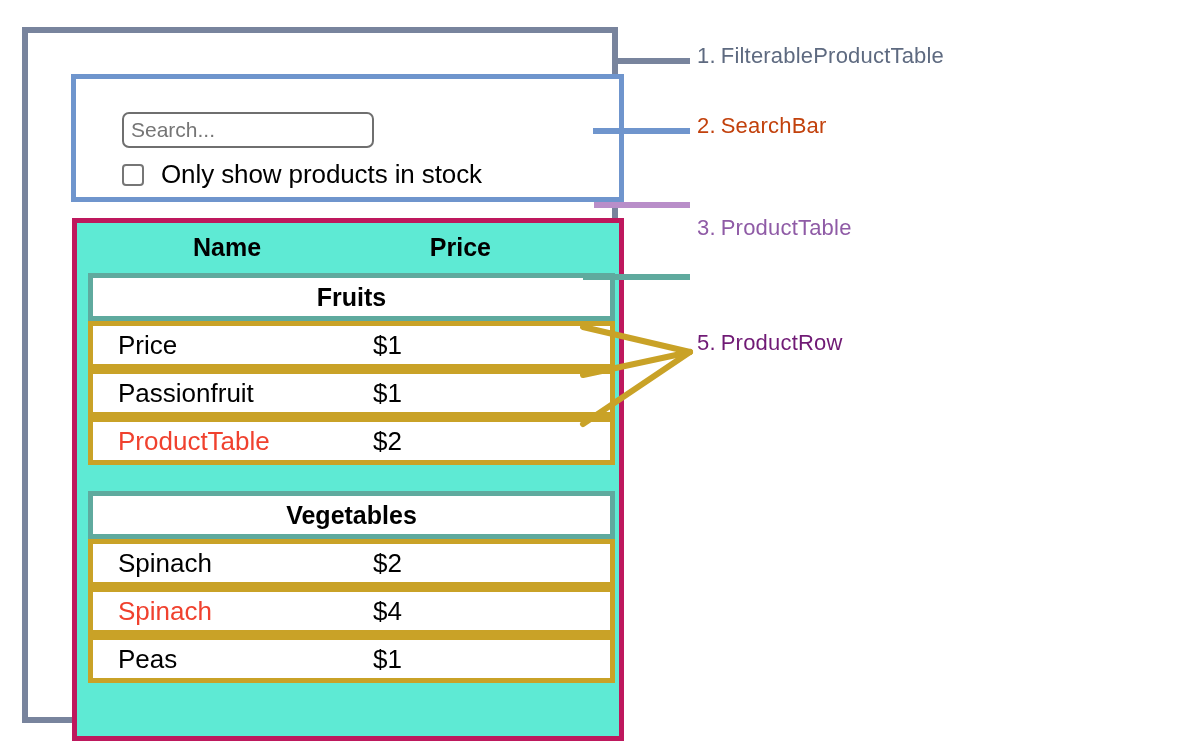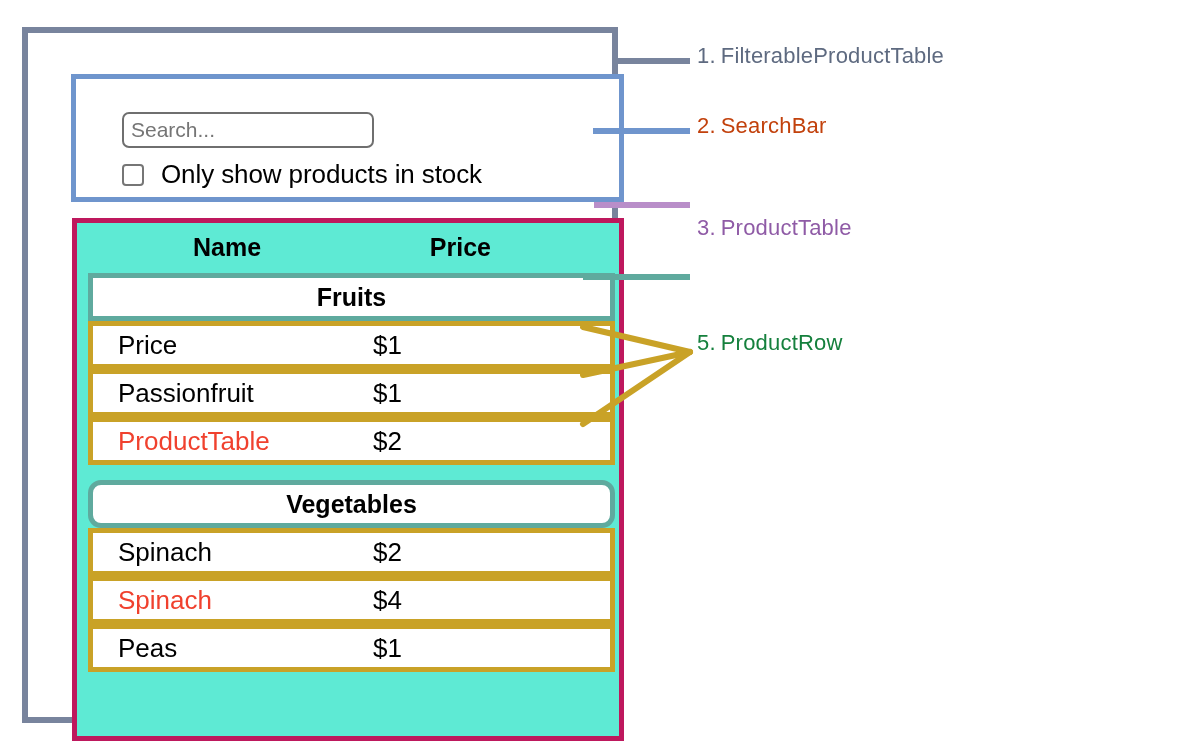--- a/index.html
+++ b/index.html
@@ -132,21 +132,21 @@
     height: 48px;
     border: 5px solid #5faa9e;
     background: #ffffff;
     display: flex;
     align-items: center;
     justify-content: center;
     font-size: 25px;
     font-weight: bold;
     color: #000000;
   }
-  .category-row.spacer-above { margin-top: 15px; border-radius: 13px; }
+  .category-row.spacer-above { margin-top: 26px; }
 
   
   .product-row {
     box-sizing: border-box;
     height: 48px;
     border: 5px solid #c9a227;
     background: #ffffff;
     position: relative;
   }
   .product-row .cell-name {
@@ -183,21 +183,21 @@
     font-size: 22px;
     font-weight: 400;
     white-space: nowrap;
     letter-spacing: 0.2px;
   }
   .legend-num { margin-right: 5px; }
   .lbl-1 { left: 697px; top: 43px;  color: #5e6a80; }
   .lbl-2 { left: 697px; top: 113px; color: #c2410c; }
   .lbl-3 { left: 697px; top: 186px; color: #8f5ba6; margin-top: 29px; }
   .lbl-4 { left: 697px; top: 258px; color: #3f8476; }
-  .lbl-5 { left: 697px; top: 330px; color: #15803d; }
+  .lbl-5 { left: 697px; top: 330px; color: #701a75; }
 </style>
 </head>
 <body>
 
 <div id="stage">
 
   <div class="outer-box">
 
     <div class="searchbar-box">
       <input class="search-input" type="text" placeholder="Search..." style="">

